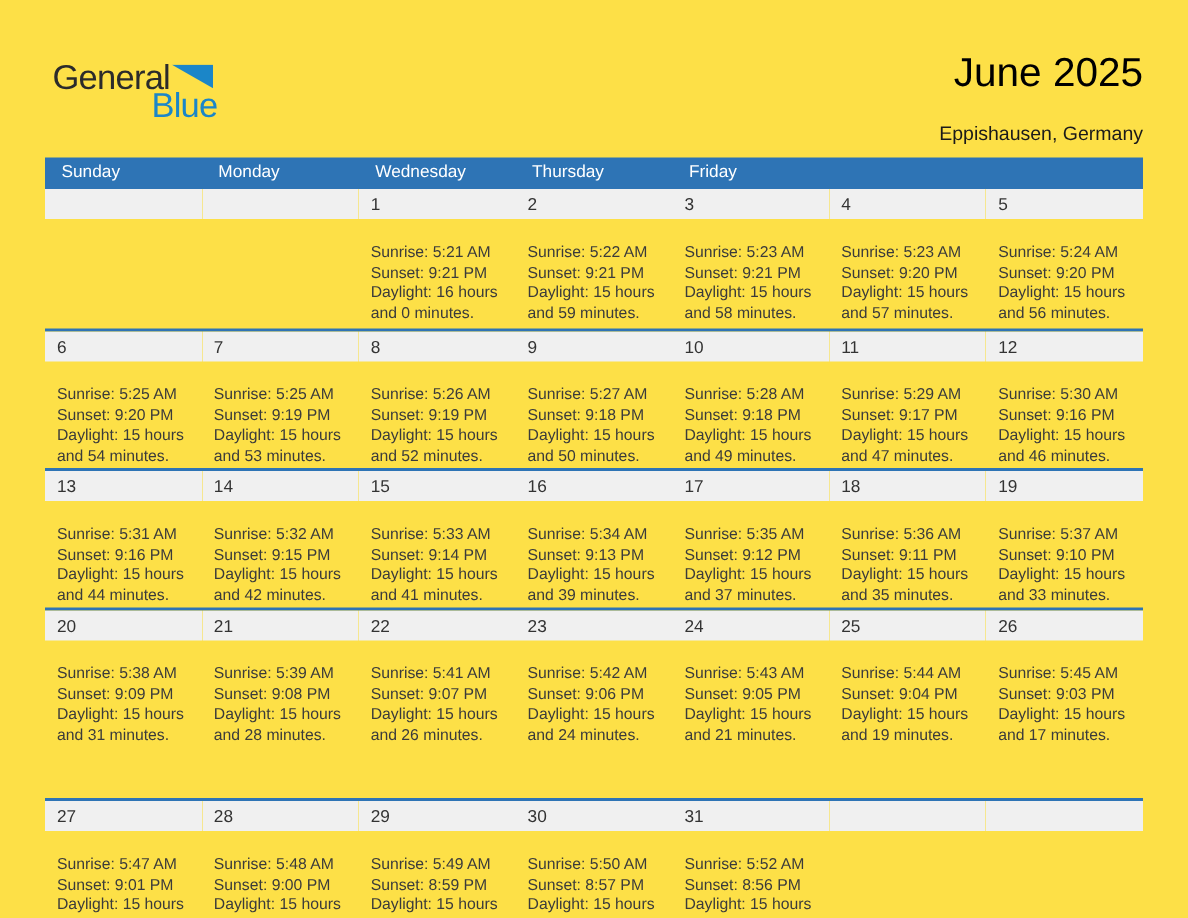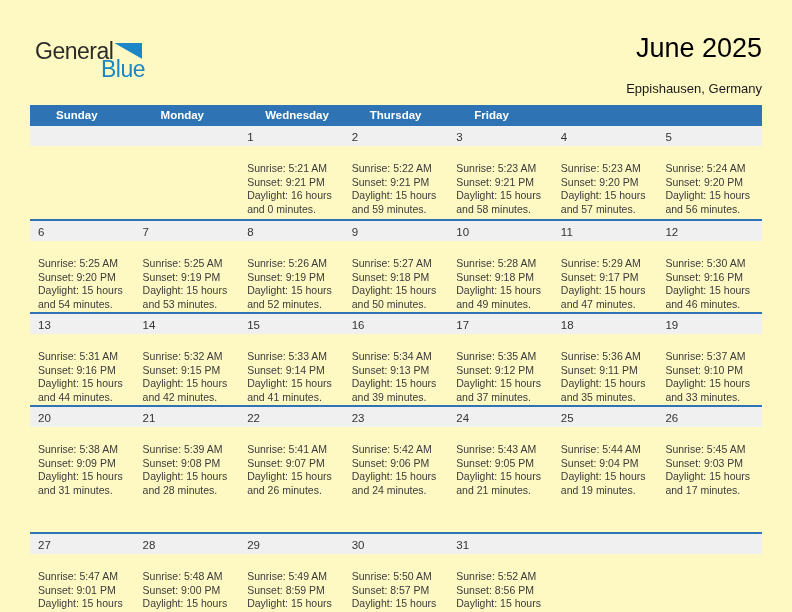--- a/index.html
+++ b/index.html
@@ -13,21 +13,21 @@
     --day-number:#333333;
   }
   *{box-sizing:border-box;}
   html,body{margin:0;padding:0;}
   body{
     width:792px;height:612px;
     background:#ffffff;
     font-family:"Liberation Sans", sans-serif;
     overflow:hidden;
   }
-  .page{position:relative;width:792px;height:612px;background:#fef9c3;}
+  .page{position:relative;width:792px;height:612px;background:#fde047;}
 
   
   .logo{position:absolute;left:35px;top:40px;width:110px;}
   .logo-row1{white-space:nowrap;line-height:22px;}
   .logo-general{font-size:23px;color:var(--logo-dark);letter-spacing:-0.5px;}
   .logo-triangle{
     display:inline-block;width:28px;height:16px;margin-left:1px;
     background:var(--logo-blue);
     clip-path:polygon(0 0,100% 0,100% 100%);
     vertical-align:baseline;
@@ -40,21 +40,21 @@
   .titles h1{margin:0;font-size:27px;font-weight:400;color:var(--title-black);line-height:32px;}
   .titles h2{margin:16px 0 0;font-size:13px;font-weight:400;color:#1a1a1a;line-height:18px;}
 
   
   .calendar{position:absolute;left:30px;top:105px;width:732px;}
   .day-headers{
     display:grid;grid-template-columns:repeat(7,1fr);
     background:var(--header-blue);color:#fff;
     height:21px;line-height:21px;font-size:11.5px;
   }
-  .day-header{padding-left:26px;overflow:hidden;white-space:nowrap;font-weight:bold;}
+  .day-header{padding-left:11px;overflow:hidden;white-space:nowrap;}
 
   .week-row{
     display:grid;grid-template-columns:repeat(7,1fr);
     border-top:2px solid var(--row-line-blue);
     height:93px;
   }
   .week-row:first-of-type{border-top:none;}
   .week-row:last-of-type{height:87px;margin-top:34px;}
   .day-cell{overflow:hidden;}
   .day-num{

